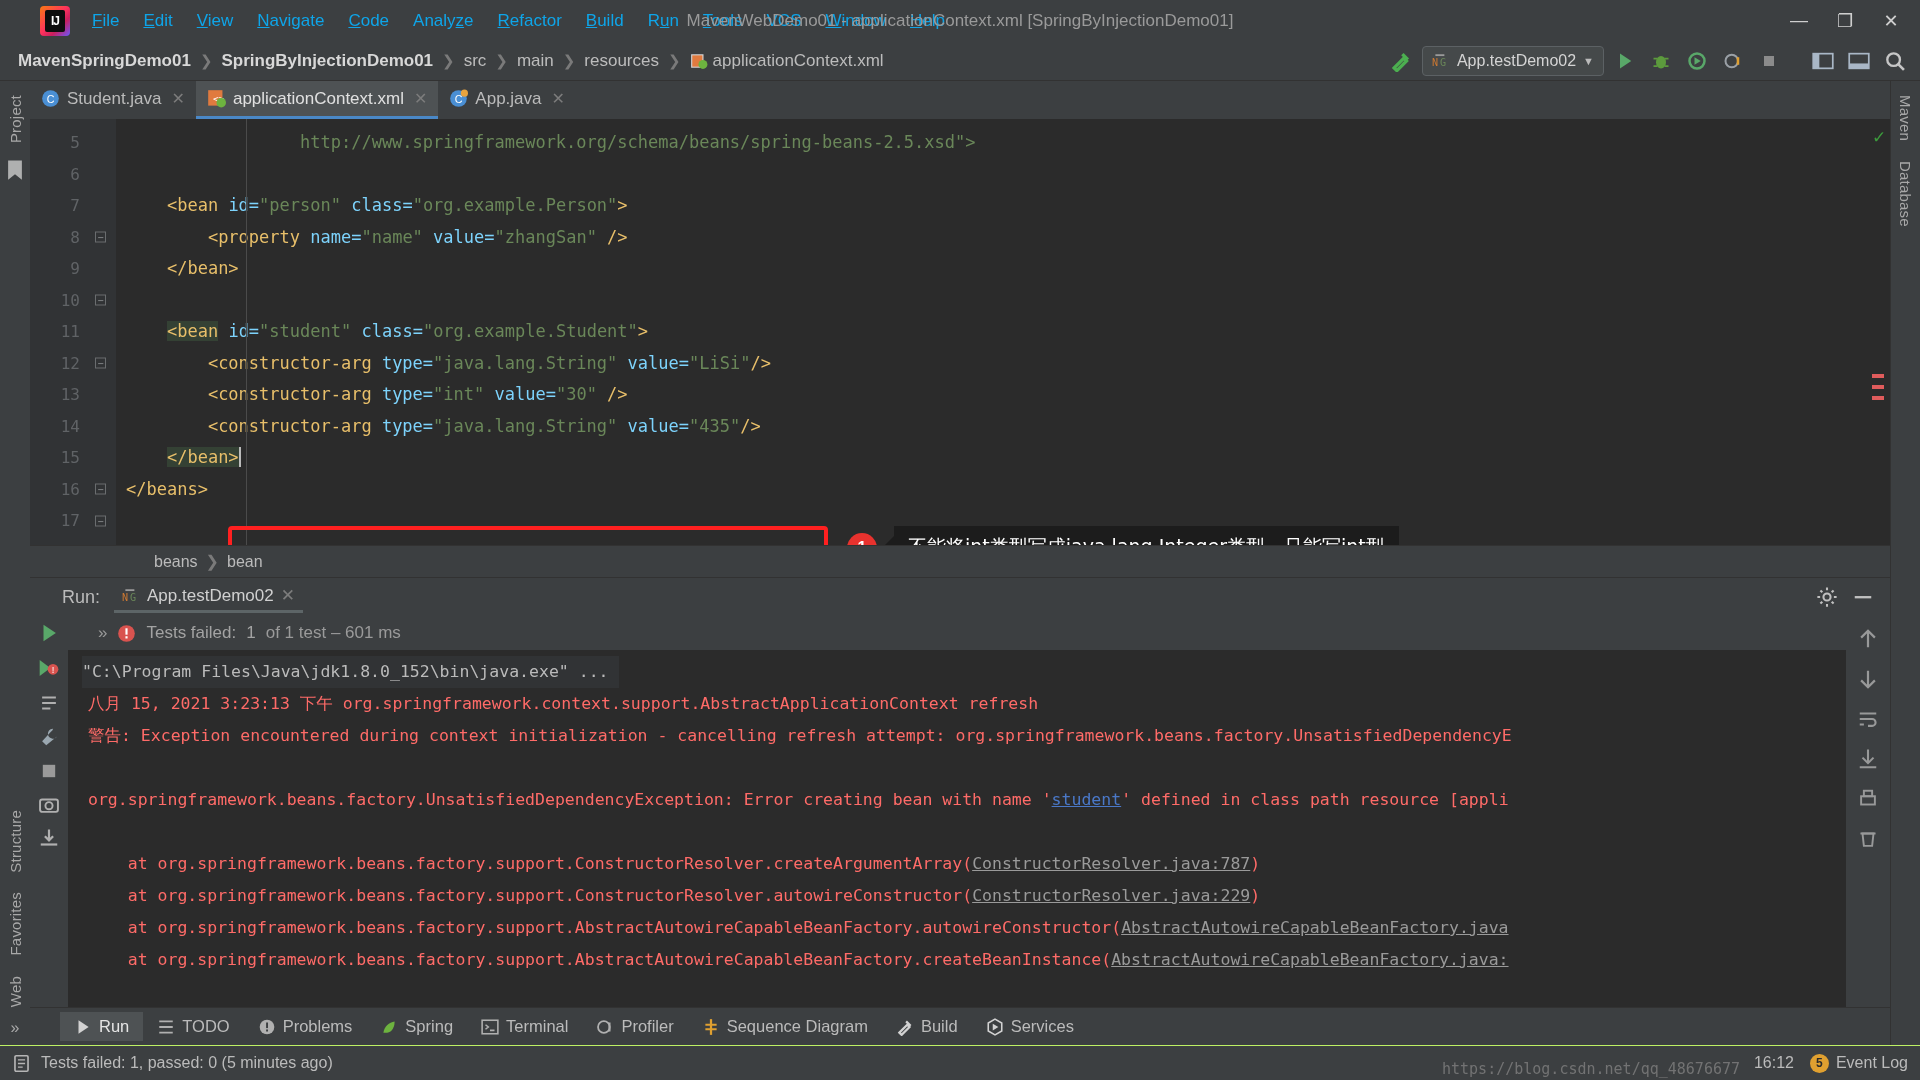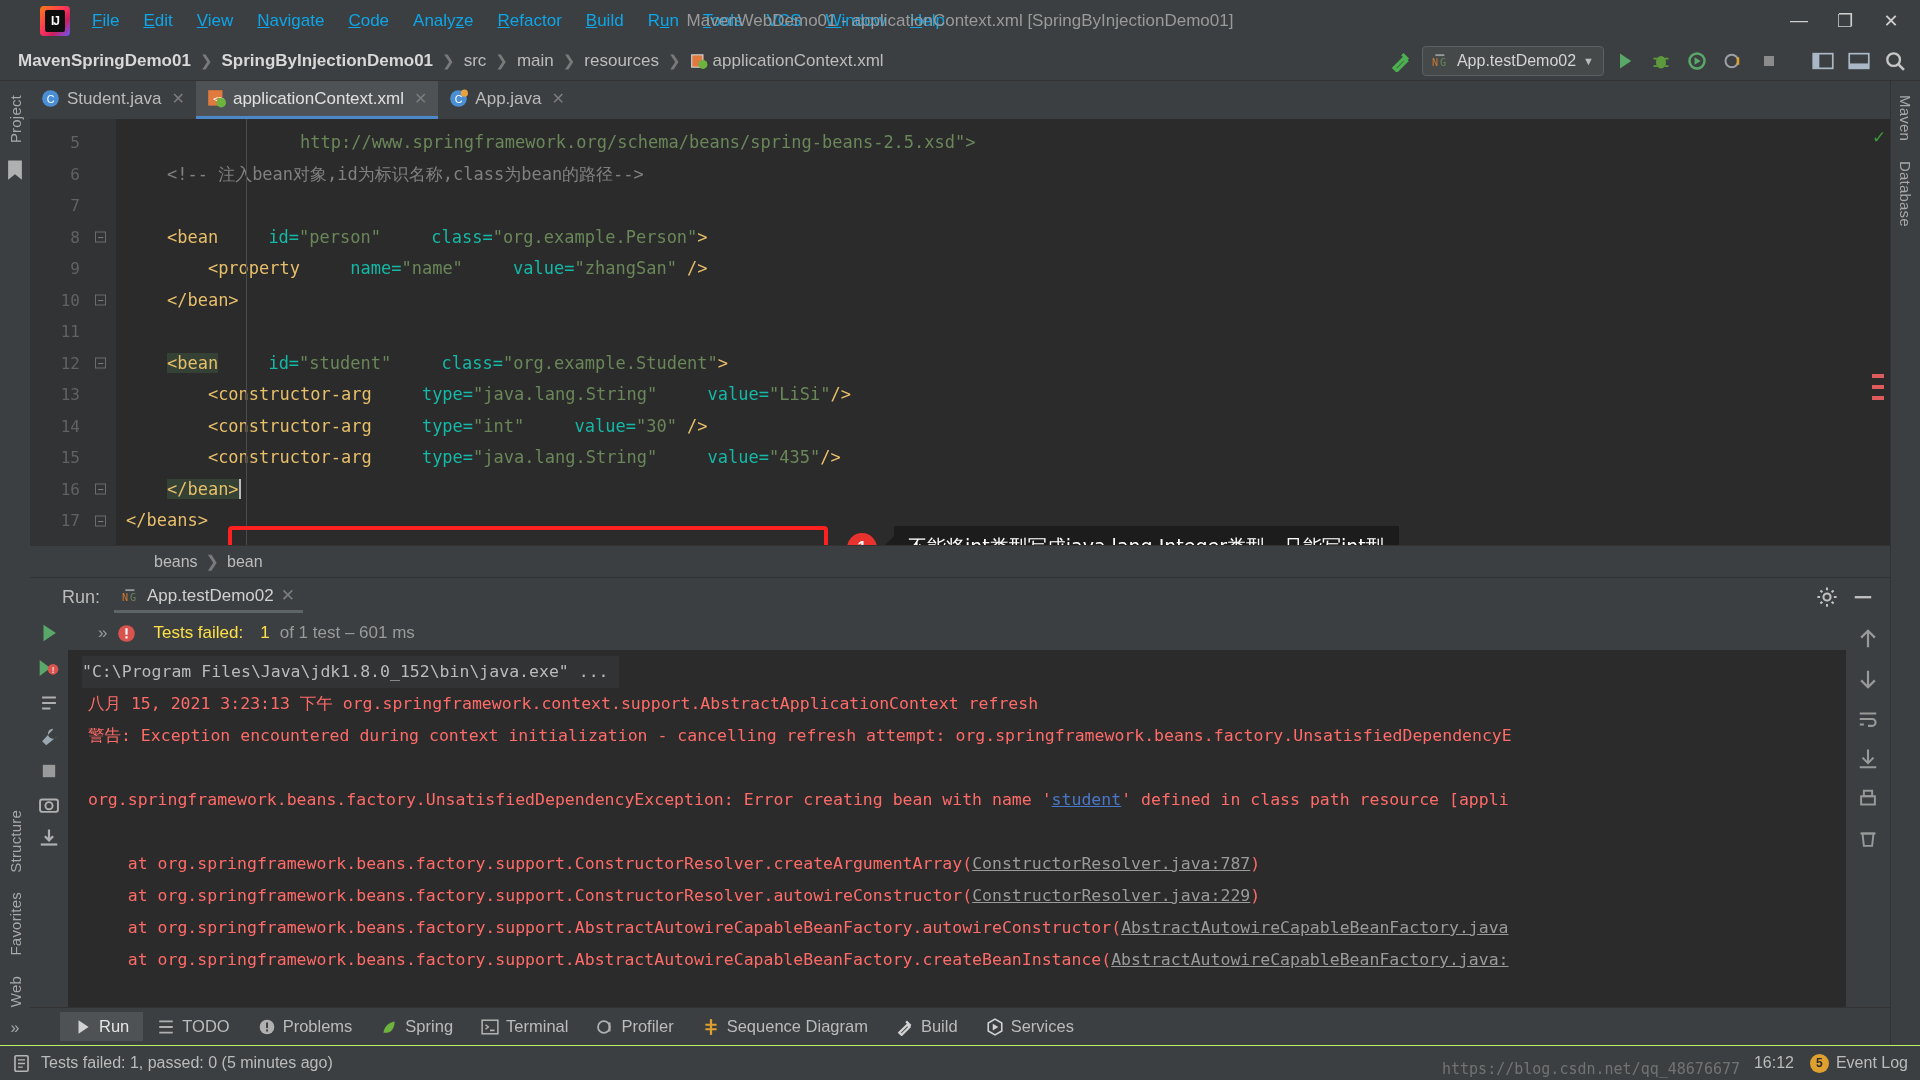--- a/index.html
+++ b/index.html
@@ -89,21 +89,21 @@
   .fold {
     position: absolute; right: 10px; top: 50%; transform: translateY(-50%); width: 11px; height: 11px;
     border: 1px solid #6a6d6f; color: #8a8d8f; font-size: 10px; line-height: 9px; text-align: center;
   }
   .code {
     flex: 1 1 auto; padding-top: 8px; font-family: "DejaVu Sans Mono", monospace; font-size: 17px;
     color: #a9b7c6; position: relative; overflow: hidden;
   }
   .cline { height: 31.5px; line-height: 31.5px; white-space: pre; padding-left: 10px; }
   .tag { color: #e8bf6a; }
-  .attr { color: #14b8a6; margin-left: 40px; }
+  .attr { color: #7dd3fc; }
   .val { color: #6a8759; }
   .cmt { color: #808080; }
   .hl { background: #344134; }
   .caret { display: inline-block; width: 2px; height: 20px; background: #bbb; vertical-align: -4px; }
   .indent-guide { position: absolute; top: 0; bottom: 0; width: 1px; background: #4b4b4b; }
 
   
   .redbox {
     position: absolute; border: 4px solid #ff2020; border-radius: 4px; pointer-events: none;
   }
@@ -143,21 +143,21 @@
   }
   .run-header-right { margin-left: auto; display: flex; gap: 14px; padding-right: 16px; align-items: center; }
 
   .run-body { flex: 1 1 auto; display: flex; min-height: 0; }
   .run-lrail { width: 38px; flex: 0 0 38px; background: #3c3f41; display: flex; flex-direction: column; align-items: center; padding-top: 6px; gap: 12px; }
   .run-content { flex: 1 1 auto; display: flex; flex-direction: column; min-width: 0; }
   .status-line {
     height: 34px; flex: 0 0 34px; display: flex; align-items: center; gap: 10px; padding-left: 30px;
     color: #bbb; font-size: 17px; background: #3c3f41;
   }
-  .status-line .failed { color: #fde047; margin-left: 7px; }
+  .status-line .failed { color: #a3a3a3; }
   .status-line .dim { color: #9a9a9a; }
   .console {
     flex: 1 1 auto; background: #2b2b2b; font-family: "DejaVu Sans Mono", monospace; font-size: 16.5px;
     color: #cc7832; padding: 6px 0 0 0; overflow: hidden; position: relative;
   }
   .conline { white-space: pre; height: 32px; line-height: 32px; padding-left: 20px; color: #ff6b68; }
   .conline.cmd { color: #bbbbbb; background: #313335; display: inline-block; padding-right: 10px;}
   .cmdwrap { height: 32px; padding-left: 14px; }
   .lnk { color: #4a78c8; text-decoration: underline; }
   .lnk-gray { color: #9a9a9a; text-decoration: underline; }
@@ -363,21 +363,20 @@
             <div class="gline">14</div>
             <div class="gline">15</div>
             <div class="gline">16<span class="fold">−</span></div>
             <div class="gline">17<span class="fold">−</span></div>
             <div class="gline">18</div>
           </div>
         <div class="code" id="codearea">
           <div class="indent-guide" style="left:130px"></div>
           <div class="indent-guide" style="left:130px"></div>
         <div class="cline"><span>                 </span><span class="val">http://www.springframework.org/schema/beans/spring-beans-2.5.xsd"&gt;</span></div>
-            <div class="cline"><span>    </span><span class="cmt">&lt;!-- 注入bean对象,id为标识名称,class为bean的路径--&gt;</span></div>
             <div class="cline"></div>
             <div class="cline"><span>    </span><span class="tag">&lt;bean </span><span class="attr">id=</span><span class="val">"person" </span><span class="attr">class=</span><span class="val">"org.example.Person"</span><span class="tag">&gt;</span></div>
             <div class="cline"><span>        </span><span class="tag">&lt;property </span><span class="attr">name=</span><span class="val">"name" </span><span class="attr">value=</span><span class="val">"zhangSan" </span><span class="tag">/&gt;</span></div>
             <div class="cline"><span>    </span><span class="tag">&lt;/bean&gt;</span></div>
             <div class="cline"></div>
             <div class="cline"><span>    </span><span class="tag hl">&lt;bean</span><span> </span><span class="attr">id=</span><span class="val">"student" </span><span class="attr">class=</span><span class="val">"org.example.Student"</span><span class="tag">&gt;</span></div>
             <div class="cline"><span>        </span><span class="tag">&lt;constructor-arg </span><span class="attr">type=</span><span class="val">"java.lang.String" </span><span class="attr">value=</span><span class="val">"LiSi"</span><span class="tag">/&gt;</span></div>
             <div class="cline"><span>        </span><span class="tag">&lt;constructor-arg </span><span class="attr">type=</span><span class="val">"int" </span><span class="attr">value=</span><span class="val">"30" </span><span class="tag">/&gt;</span></div>
             <div class="cline"><span>        </span><span class="tag">&lt;constructor-arg </span><span class="attr">type=</span><span class="val">"java.lang.String" </span><span class="attr">value=</span><span class="val">"435"</span><span class="tag">/&gt;</span></div>
             <div class="cline"><span>    </span><span class="tag hl">&lt;/bean&gt;</span><span class="caret"></span></div>

